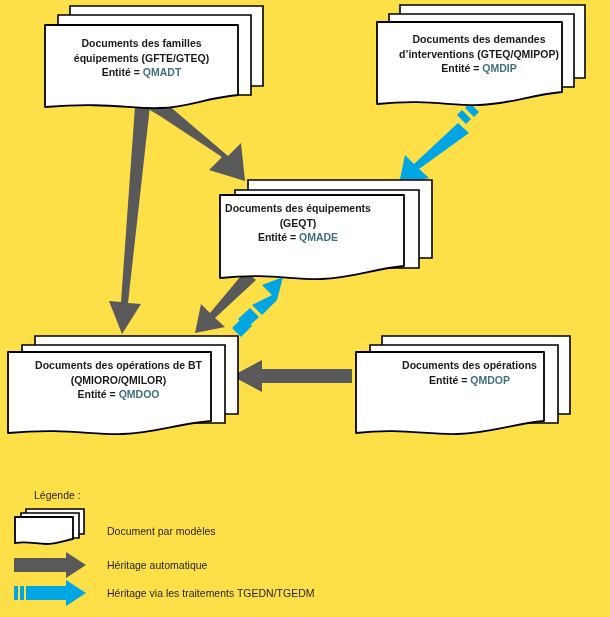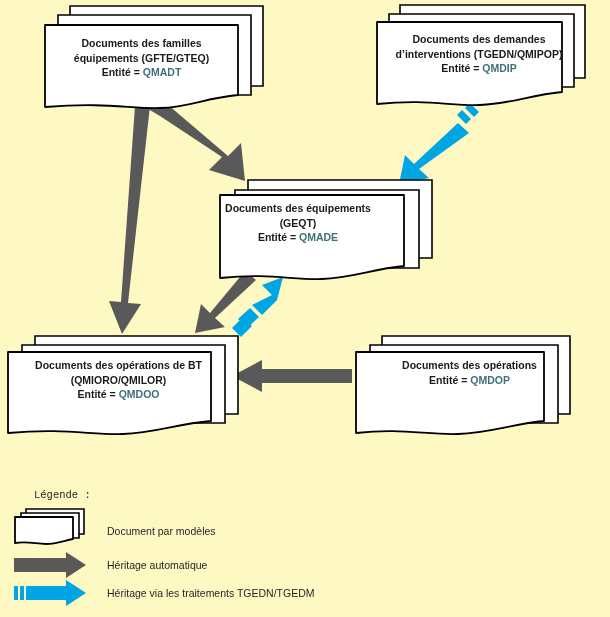--- a/index.html
+++ b/index.html
@@ -9,21 +9,21 @@
     background: #ffffff;
   }
   body {
     font-family: "Liberation Sans", sans-serif;
     color: #1a1a1a;
   }
   #canvas {
     position: relative;
     width: 610px;
     height: 617px;
-    background: #fef9c3;
+    background: #fde047;
     overflow: hidden;
   }
   #svg-layer {
     position: absolute;
     left: 0;
     top: 0;
     width: 610px;
     height: 617px;
   }
   .doc-label {
@@ -149,42 +149,42 @@
   </svg>
 
   <div class="doc-label" style="left:45px; top:36px; width:193px;">
     <span class="line">Documents des familles</span>
     <span class="line">équipements (GFTE/GTEQ)</span>
     <span class="line"><span>Entité = </span><span class="entity-code">QMADT</span></span>
   </div>
 
   <div class="doc-label" style="left:377px; top:32px; width:204px;">
     <span class="line">Documents des demandes</span>
-    <span class="line">d’interventions (TGEDN/QMIPOP)</span>
+    <span class="line">d’interventions (GTEQ/QMIPOP)</span>
     <span class="line"><span>Entité = </span><span class="entity-code">QMDIP</span></span>
   </div>
 
   <div class="doc-label" style="left:220px; top:201px; width:156px;">
     <span class="line">Documents des équipements</span>
     <span class="line">(GEQT)</span>
     <span class="line"><span>Entité = </span><span class="entity-code">QMADE</span></span>
   </div>
 
   <div class="doc-label" style="left:8px; top:358px; width:221px;">
     <span class="line">Documents des opérations de BT</span>
     <span class="line">(QMIORO/QMILOR)</span>
     <span class="line"><span>Entité = </span><span class="entity-code">QMDOO</span></span>
   </div>
 
   <div class="doc-label" style="left:356px; top:358px; width:227px;">
     <span class="line">Documents des opérations</span>
     <span class="line"><span>Entité = </span><span class="entity-code">QMDOP</span></span>
   </div>
 
-  <div class="legend-title" style="left:34px; top:489px;font-family:Liberation Mono, monospace;">Légende :</div>
+  <div class="legend-title" style="left:34px; top:489px;">Légende :</div>
 
   <div class="legend-text" style="left:107px; top:524px;">Document par modèles</div>
 
   <div class="legend-text" style="left:107px; top:558px;">Héritage automatique</div>
 
   <div class="legend-text" style="left:107px; top:586px;">Héritage via les traitements TGEDN/TGEDM</div>
 
 </div>
 
 </body></html>

